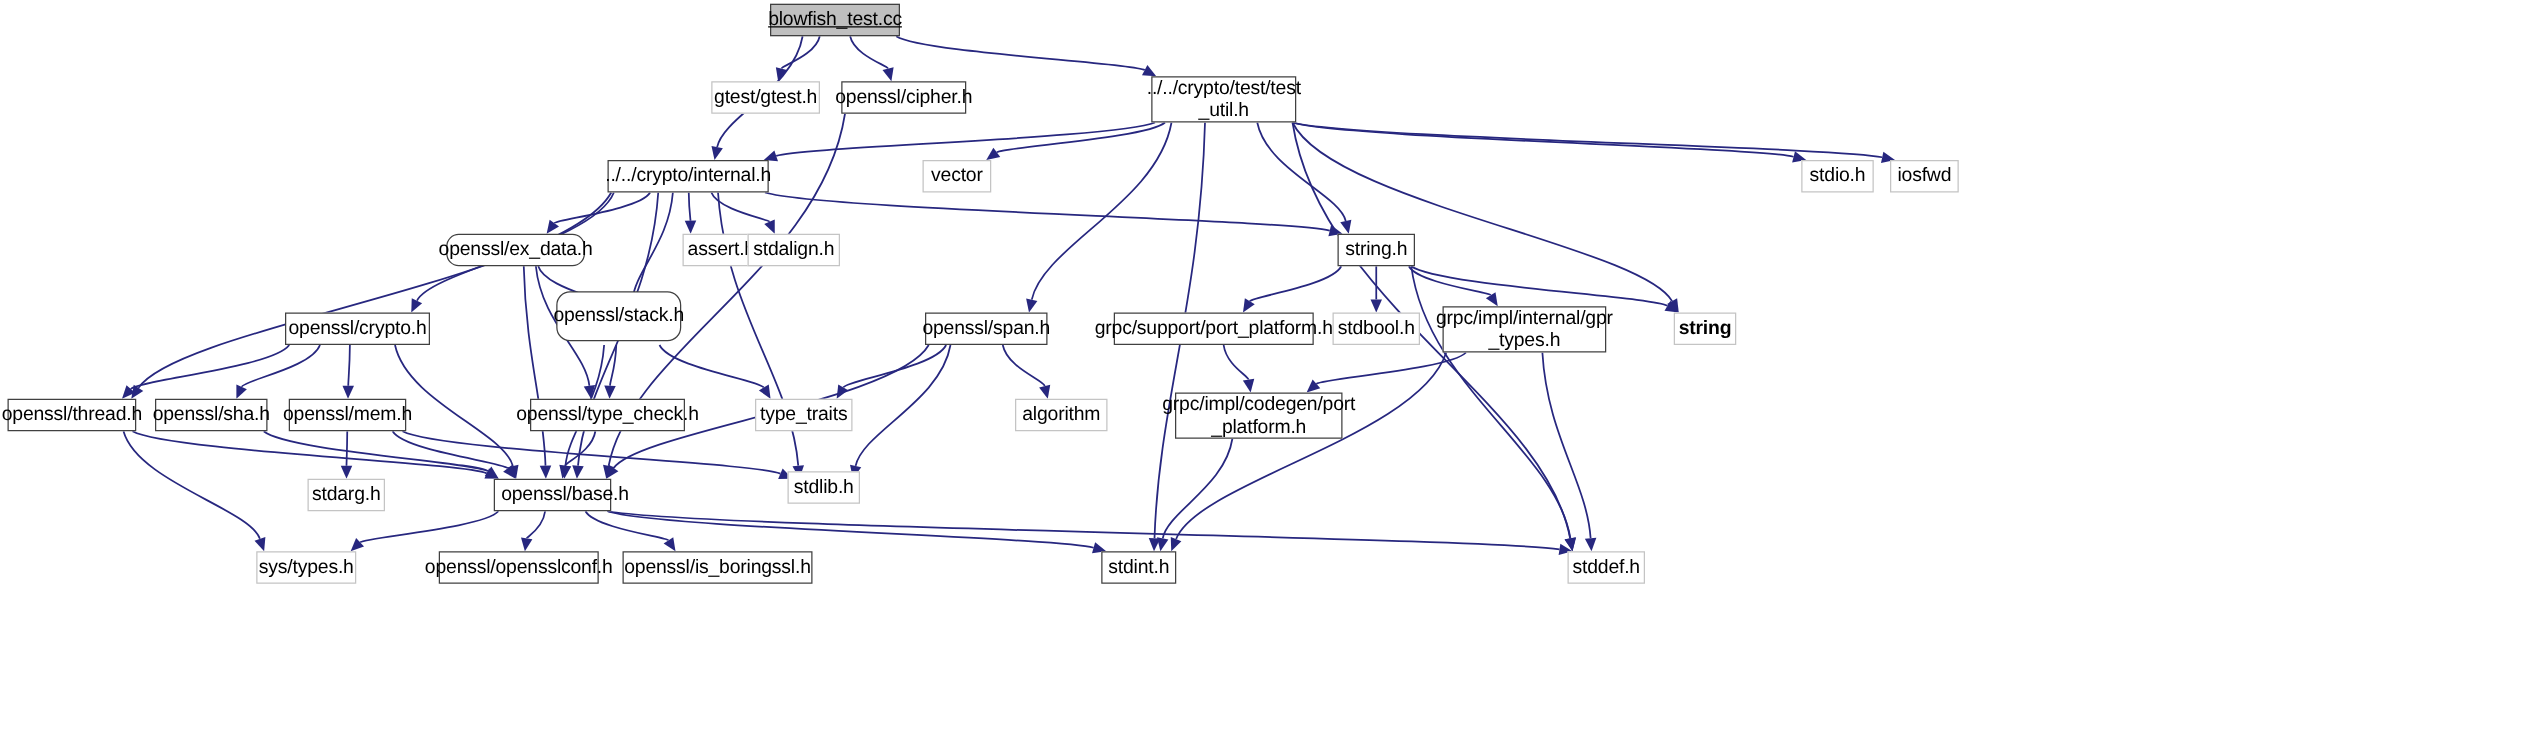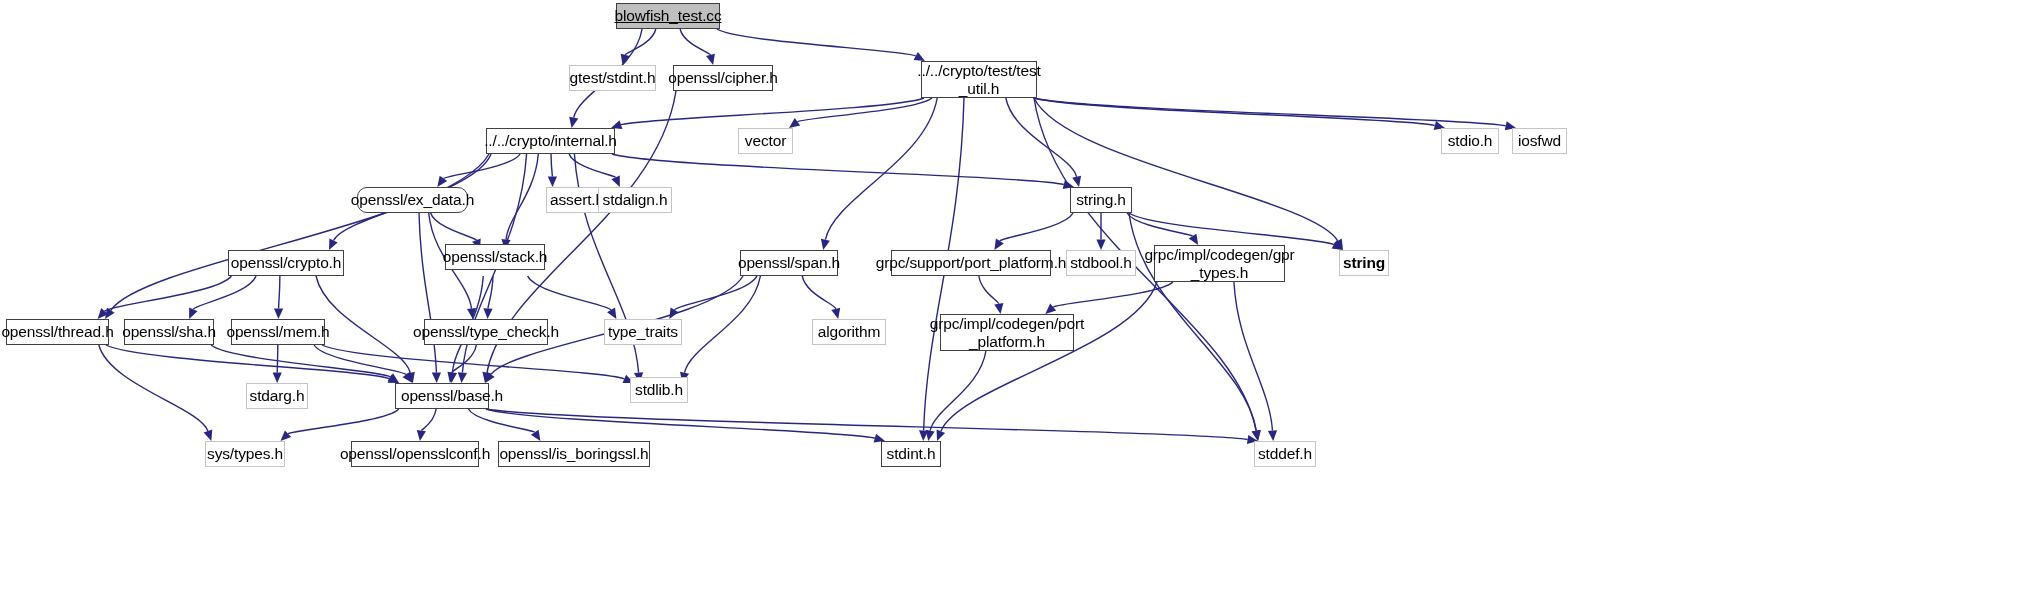--- a/index.html
+++ b/index.html
@@ -178,38 +178,38 @@
         <path d="M 1157.0 282.0 C 1135.0 348.8 959.0 385.4 940.9 431.2" class="edge-path"></path>
         <polygon points="937.0,441.0 936.6,429.5 945.1,432.9" class="arrow-head"></polygon>
         <path d="M 1233.9 282.0 C 1237.8 348.8 1269.3 385.4 1272.5 430.5" class="edge-path"></path>
         <polygon points="1273.2,441.0 1267.9,430.9 1277.1,430.2" class="arrow-head"></polygon>
         <path d="M 985.9 351.0 C 980.1 388.8 934.0 409.5 930.2 430.7" class="edge-path"></path>
         <polygon points="928.3,441.0 925.6,429.8 934.7,431.5" class="arrow-head"></polygon>
       </g>
   </svg>
   <div id="nodes-layer">
       <div class="node-box root" style="left: 616px; top: 3px; width: 104px; height: 26px; text-decoration: underline;">blowfish_test.cc</div>
-      <div class="node-box" style="left: 569px; top: 65px; width: 87px; height: 26px;">gtest/stdint.h</div>
+      <div class="node-box" style="left: 569px; top: 65px; width: 87px; height: 26px;">gtest/gtest.h</div>
       <div class="node-box strong" style="left: 673px; top: 65px; width: 100px; height: 26px;">openssl/cipher.h</div>
       <div class="node-box strong" style="left: 921px; top: 61px; width: 116px; height: 37px;">../../crypto/test/test
 _util.h</div>
       <div class="node-box" style="left: 1441px; top: 128px; width: 58px; height: 26px;">stdio.h</div>
       <div class="node-box" style="left: 1512px; top: 128px; width: 55px; height: 26px;">iosfwd</div>
       <div class="node-box strong" style="left: 486px; top: 128px; width: 129px; height: 26px;">../../crypto/internal.h</div>
       <div class="node-box" style="left: 738px; top: 128px; width: 55px; height: 26px;">vector</div>
       <div class="node-box strong" style="left: 357px; top: 187px; width: 111px; height: 26px; border-radius: 10px;">openssl/ex_data.h</div>
       <div class="node-box" style="left: 546px; top: 187px; width: 62px; height: 26px;">assert.h</div>
       <div class="node-box" style="left: 598px; top: 187px; width: 74px; height: 26px;">stdalign.h</div>
       <div class="node-box strong" style="left: 1070px; top: 187px; width: 62px; height: 26px;">string.h</div>
       <div class="node-box strong" style="left: 228px; top: 250px; width: 116px; height: 26px;">openssl/crypto.h</div>
-      <div class="node-box strong" style="left: 445px; top: 244px; width: 100px; height: 26px;">openssl/stack.h</div>
+      <div class="node-box strong" style="left: 445px; top: 233px; width: 100px; height: 40px; border-radius: 11px;">openssl/stack.h</div>
       <div class="node-box strong" style="left: 740px; top: 250px; width: 98px; height: 26px;">openssl/span.h</div>
       <div class="node-box strong" style="left: 891px; top: 250px; width: 160px; height: 26px;">grpc/support/port_platform.h</div>
       <div class="node-box" style="left: 1066px; top: 250px; width: 70px; height: 26px;">stdbool.h</div>
-      <div class="node-box strong" style="left: 1154px; top: 245px; width: 131px; height: 37px;">grpc/impl/codegen/gpr
+      <div class="node-box strong" style="left: 1154px; top: 245px; width: 131px; height: 37px;">grpc/impl/internal/gpr
 _types.h</div>
       <div class="node-box" style="left: 1339px; top: 250px; width: 50px; height: 26px; font-weight: bold;">string</div>
       <div class="node-box strong" style="left: 6px; top: 319px; width: 103px; height: 26px;">openssl/thread.h</div>
       <div class="node-box strong" style="left: 124px; top: 319px; width: 90px; height: 26px;">openssl/sha.h</div>
       <div class="node-box strong" style="left: 231px; top: 319px; width: 94px; height: 26px;">openssl/mem.h</div>
       <div class="node-box strong" style="left: 424px; top: 319px; width: 124px; height: 26px;">openssl/type_check.h</div>
       <div class="node-box" style="left: 604px; top: 319px; width: 78px; height: 26px;">type_traits</div>
       <div class="node-box" style="left: 812px; top: 319px; width: 74px; height: 26px;">algorithm</div>
       <div class="node-box strong" style="left: 940px; top: 314px; width: 134px; height: 37px;">grpc/impl/codegen/port
 _platform.h</div>

